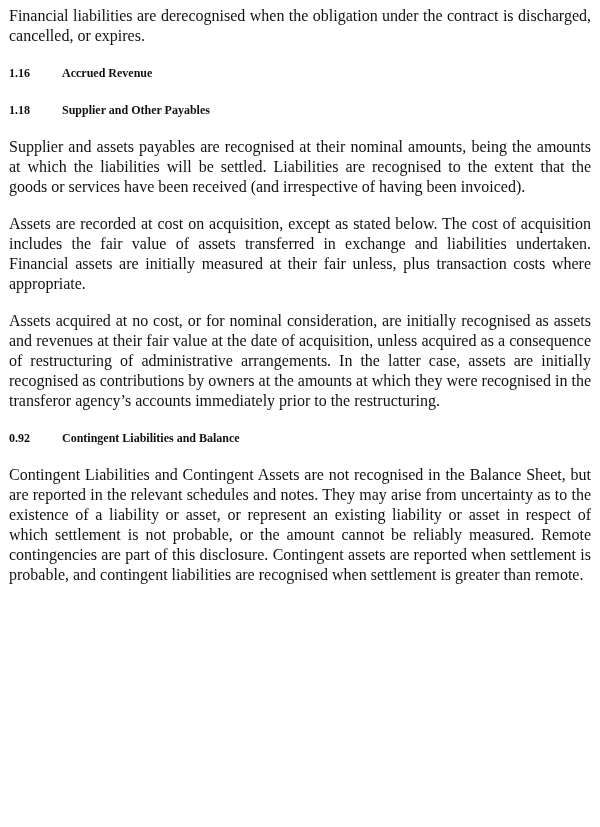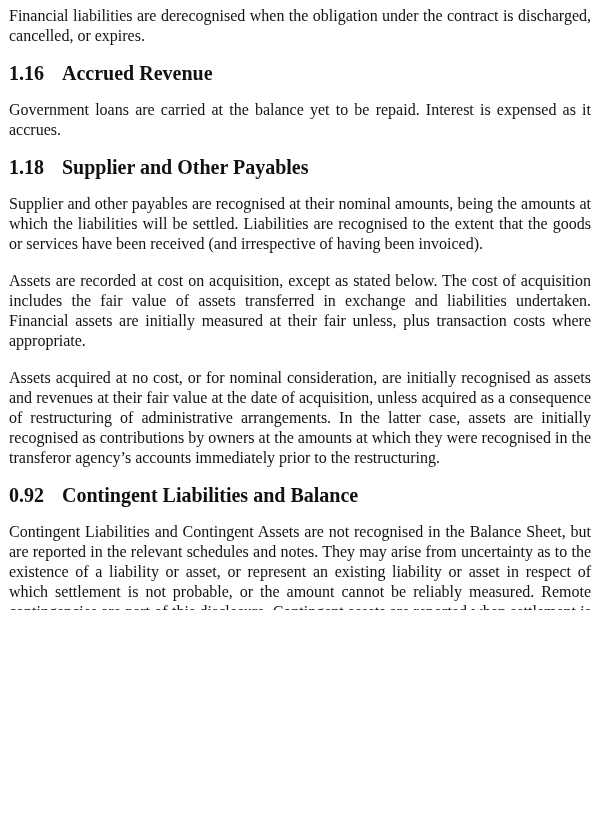--- a/index.html
+++ b/index.html
@@ -18,21 +18,21 @@
     font-size: 16px;
     line-height: 20px;
     overflow: hidden;
   }
   .para {
     margin: 0 0 17px 0;
     text-align: justify;
   }
   .heading {
     margin: 0 0 17px 0;
-    font-size: 20px;
+    font-size: 12px;
     font-weight: bold;
     line-height: 20px;
     text-align: left;
   }
   .hnum {
     display: inline-block;
     width: 53px;
   }
 </style>
 </head>
@@ -41,27 +41,26 @@
 <div class="page">
 
   <p class="para">Financial liabilities are derecognised when the obligation under the contract is discharged, cancelled, or expires.</p>
 
   <h2 class="heading">
     <span class="hnum">1.16</span><span class="htitle">Accrued Revenue</span>
   </h2>
 
 
 
-  <p class="para">Government loans are carried at the balance yet to be repaid.  Interest is expensed as it accrues.</p>
 
   <h2 class="heading">
     <span class="hnum">1.18</span><span class="htitle">Supplier and Other Payables</span>
   </h2>
 
-  <p class="para">Supplier and other payables are recognised at their nominal amounts, being the amounts at which the liabilities will be settled.  Liabilities are recognised to the extent that the goods or services have been received (and irrespective of having been invoiced).</p>
+  <p class="para">Supplier and assets payables are recognised at their nominal amounts, being the amounts at which the liabilities will be settled.  Liabilities are recognised to the extent that the goods or services have been received (and irrespective of having been invoiced).</p>
 
 
   <p class="para">Assets are recorded at cost on acquisition, except as stated below. The cost of acquisition includes the fair value of assets transferred in exchange and liabilities undertaken.  Financial assets are initially measured at their fair unless, plus transaction costs where appropriate.</p>
 
   <p class="para">Assets acquired at no cost, or for nominal consideration, are initially recognised as assets and revenues at their fair value at the date of acquisition, unless acquired as a consequence of restructuring of administrative arrangements.  In the latter case, assets are initially recognised as contributions by owners at the amounts at which they were recognised in the transferor agency’s accounts immediately prior to the restructuring.</p>
 
   <h2 class="heading">
     <span class="hnum">0.92</span><span class="htitle">Contingent Liabilities and Balance</span>
   </h2>
 

